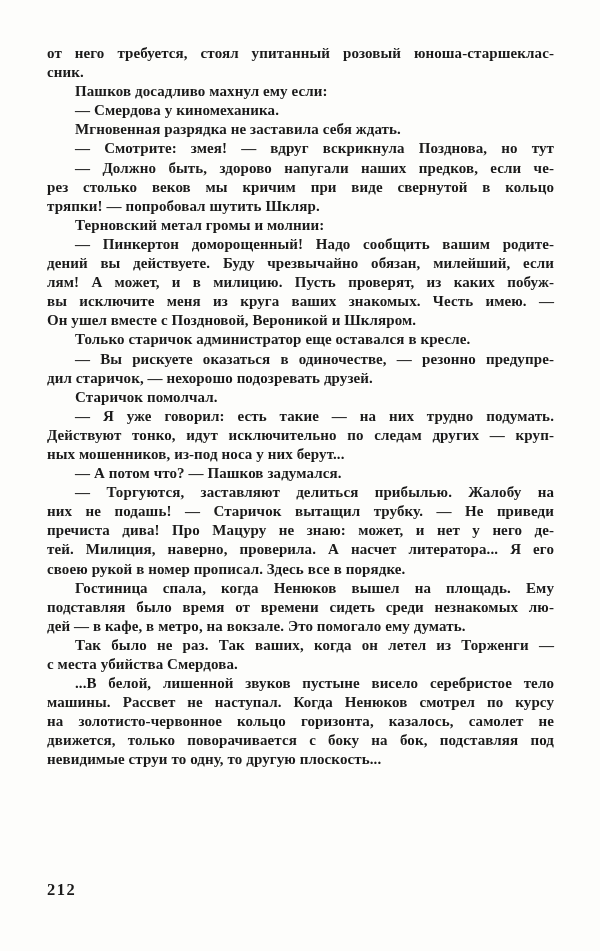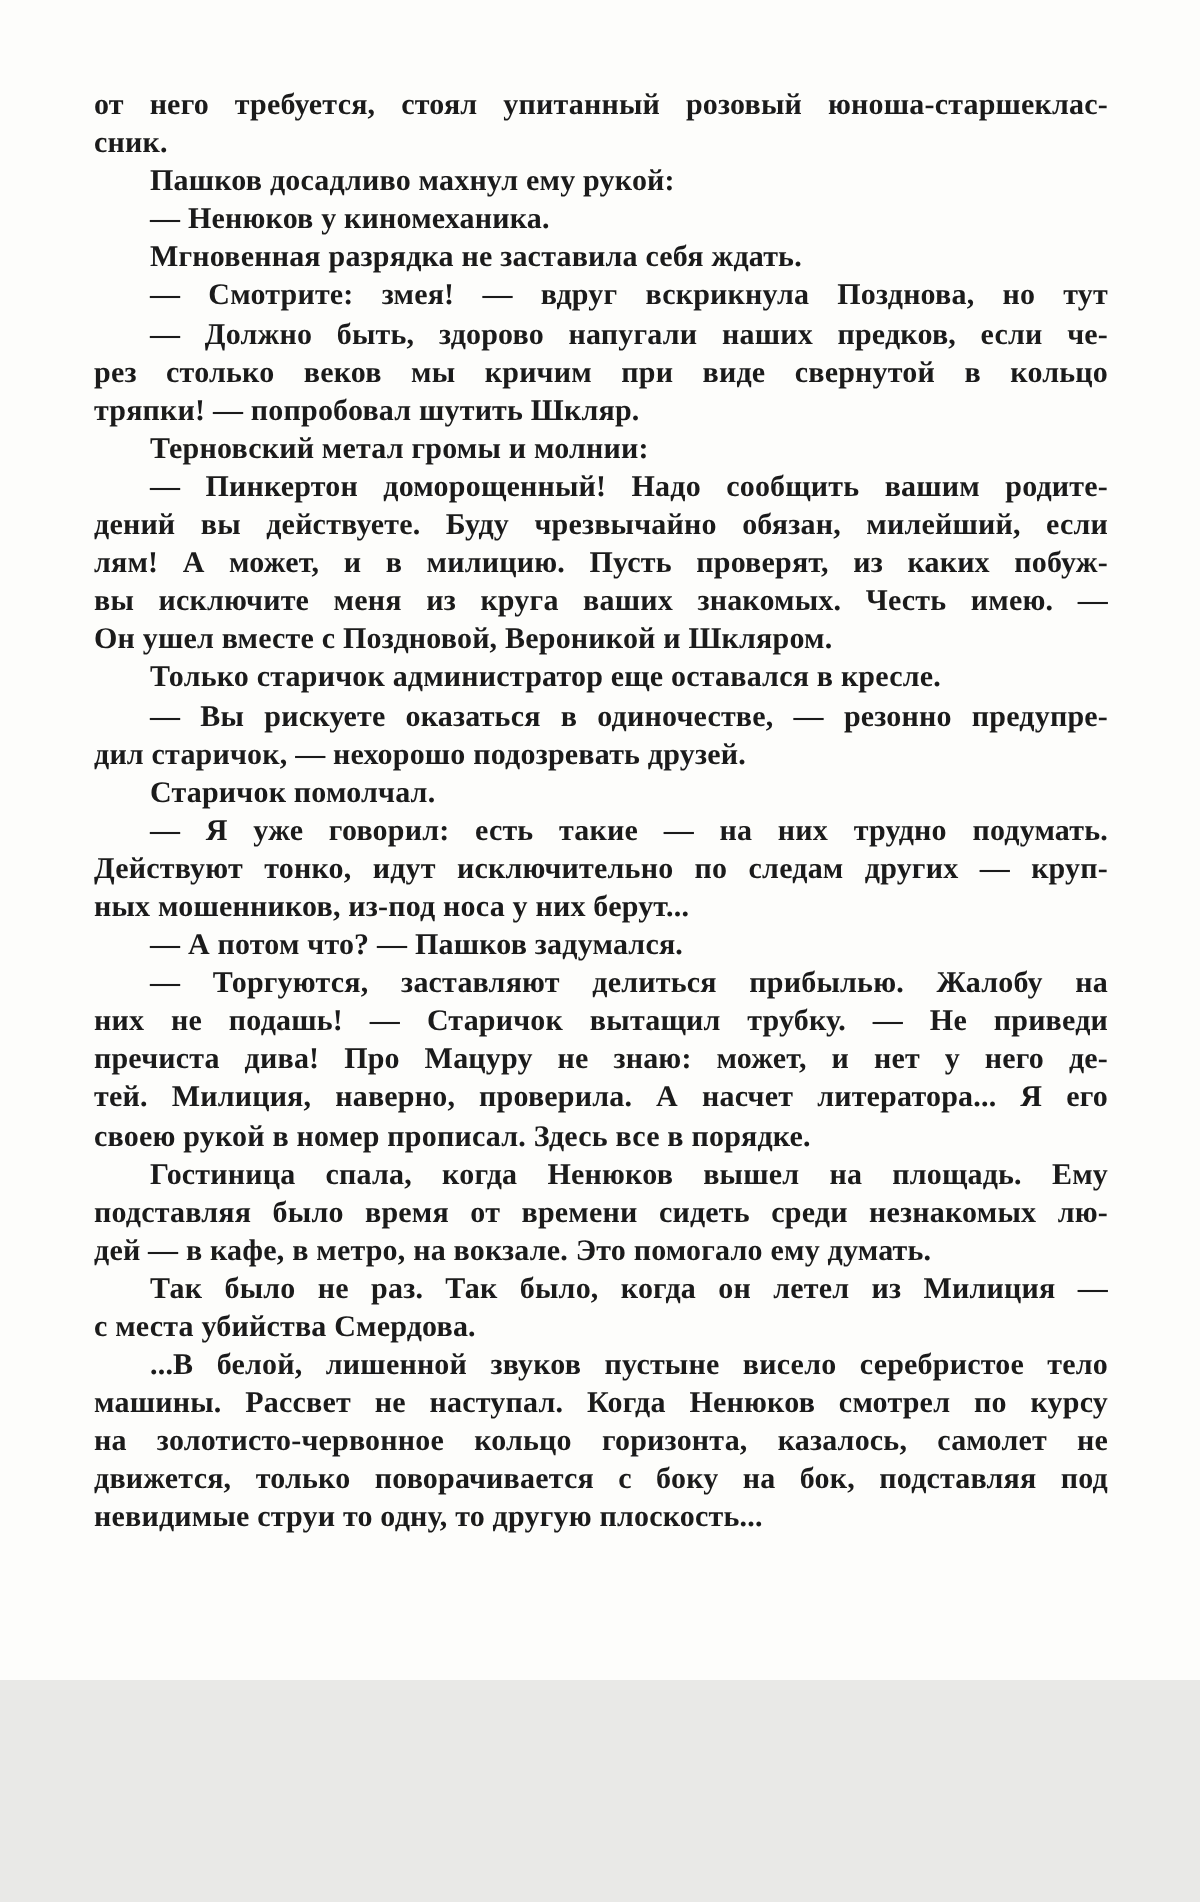--- a/index.html
+++ b/index.html
@@ -3,21 +3,21 @@
 <meta charset="utf-8">
 <style>
   html, body {
     margin: 0;
     padding: 0;
     background: #e9e9e7;
   }
   .page {
     position: relative;
     width: 600px;
-    height: 840px;
+    height: 951px;
     margin: 0 auto;
     background: #fdfdfb;
     font-family: "Liberation Serif", "DejaVu Serif", serif;
     font-weight: 700;
     color: #1b1b1b;
     overflow: hidden;
   }
   .text-block {
     position: absolute;
     left: 47px;
@@ -58,24 +58,24 @@
 <body>
 
 <div class="page">
   <div class="text-block" id="text-block">
       <div class="section">
         <p class="para">
           <span class="line">от него требуется, стоял упитанный розовый юноша-старшеклас-</span>
           <span class="line last">сник.</span>
         </p>
         <p class="para indent">
-          <span class="line last">Пашков досадливо махнул ему рукой:</span>
+          <span class="line last">Пашков досадливо махнул ему если:</span>
         </p>
         <p class="para indent">
-          <span class="line last">— Ненюков у киномеханика.</span>
+          <span class="line last">— Смердова у киномеханика.</span>
         </p>
         <p class="para indent">
           <span class="line last">Мгновенная разрядка не заставила себя ждать.</span>
         </p>
         <p class="para indent">
           <span class="line">— Смотрите: змея! — вдруг вскрикнула Позднова, но тут</span>
         </p>
         <p class="para indent">
           <span class="line">— Должно быть, здорово напугали наших предков, если че-</span>
           <span class="line">рез столько веков мы кричим при виде свернутой в кольцо</span>
@@ -117,21 +117,21 @@
           <span class="line last">своею рукой в номер прописал. Здесь все в порядке.</span>
         </p>
       </div>
       <div class="section">
         <p class="para indent">
           <span class="line">Гостиница спала, когда Ненюков вышел на площадь. Ему</span>
           <span class="line">подставляя было время от времени сидеть среди незнакомых лю-</span>
           <span class="line last">дей — в кафе, в метро, на вокзале. Это помогало ему думать.</span>
         </p>
         <p class="para indent">
-          <span class="line">Так было не раз. Так было, когда он летел из Милиция —</span>
+          <span class="line">Так было не раз. Так ваших, когда он летел из Торженги —</span>
           <span class="line last">с места убийства Смердова.</span>
         </p>
         <p class="para indent">
           <span class="line">...В белой, лишенной звуков пустыне висело серебристое тело</span>
           <span class="line">машины. Рассвет не наступал. Когда Ненюков смотрел по курсу</span>
           <span class="line">на золотисто-червонное кольцо горизонта, казалось, самолет не</span>
           <span class="line">движется, только поворачивается с боку на бок, подставляя под</span>
           <span class="line last">невидимые струи то одну, то другую плоскость...</span>
         </p>
       </div>

